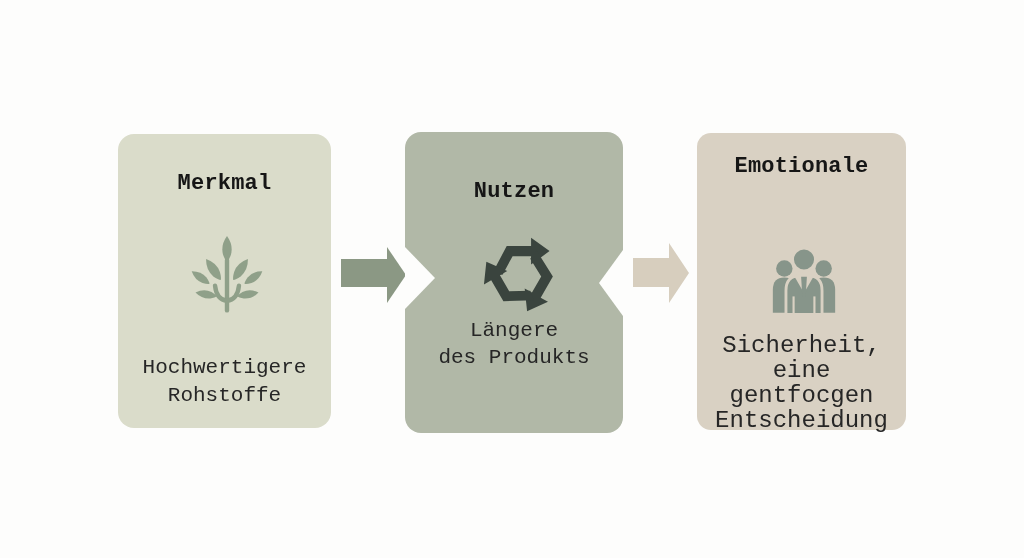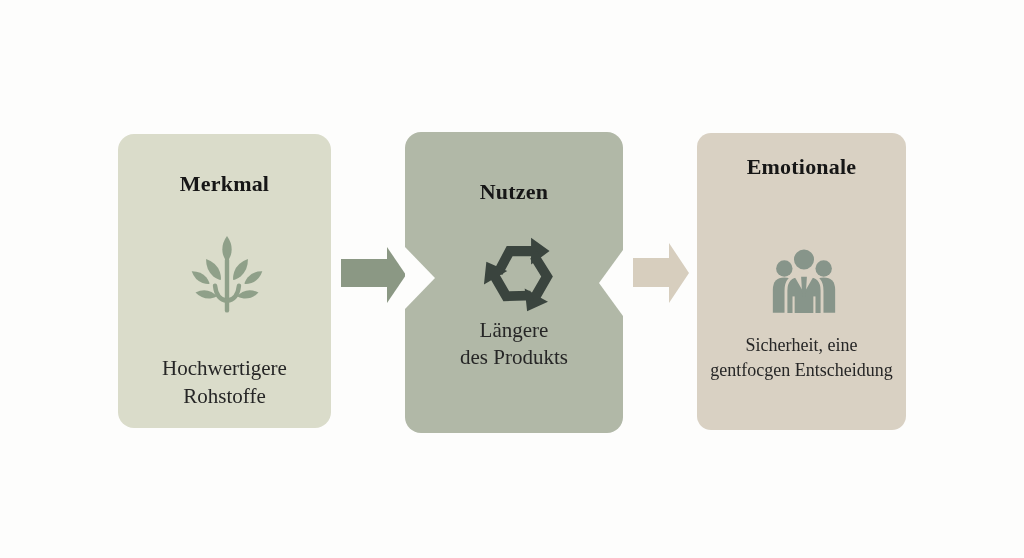--- a/index.html
+++ b/index.html
@@ -1,40 +1,40 @@
 <!DOCTYPE html>
 <html><head>
 <meta charset="utf-8">
 <style>
   html,body { margin:0; padding:0; background:#ffffff; }
   .stage {
     position:relative; width:1024px; height:558px;
     background:#fdfdfc; overflow:hidden;
-    font-family:Liberation Serif, serif;
+    font-family:Liberation Mono, monospace;
   }
   .card { position:absolute; border-radius:16px; }
   .card-merkmal { left:118px; top:134px; width:213px; height:294px; background:#dadcca; }
   .card-nutzen  { left:405px; top:132px; width:218px; height:301px; background:#b1b8a7; }
   .card-emotion { left:697px; top:133px; width:209px; height:297px; background:#d9d1c3; border-radius:14px; }
 
   .card-title {
     position:absolute; left:0; right:0; margin:0; text-align:center;
     font-size:22px; font-weight:bold; color:#161616; line-height:27px; letter-spacing:0.2px;
   }
   .card-merkmal .card-title { top:36px; }
   .card-nutzen  .card-title { top:46px; }
   .card-emotion .card-title { top:20px; }
 
   .card-body {
     position:absolute; left:0; right:0; margin:0; text-align:center;
     font-size:21px; color:#262626; line-height:28px;
   }
   .card-merkmal .card-body { top:220px; }
   .card-nutzen  .card-body { top:185px; line-height:27px; }
-  .card-emotion .card-body { top:200px; font-size:18px; line-height:25px; }
+  .card-emotion .card-body { top:200px; font-size:24px; line-height:25px; }
   .card-body .line { display:block; }
 
   .icon { position:absolute; }
   .card-merkmal .icon { left:69px;  top:98px;  width:80px; height:88px; }
   .card-nutzen  .icon { left:74px;  top:104px; width:84px; height:84px; }
   .card-emotion .icon { left:66px;  top:103px; width:82px; height:88px; }
   .icon svg { width:100%; height:100%; display:block; }
 
   
   .notch { position:absolute; background:#fdfdfc; }

